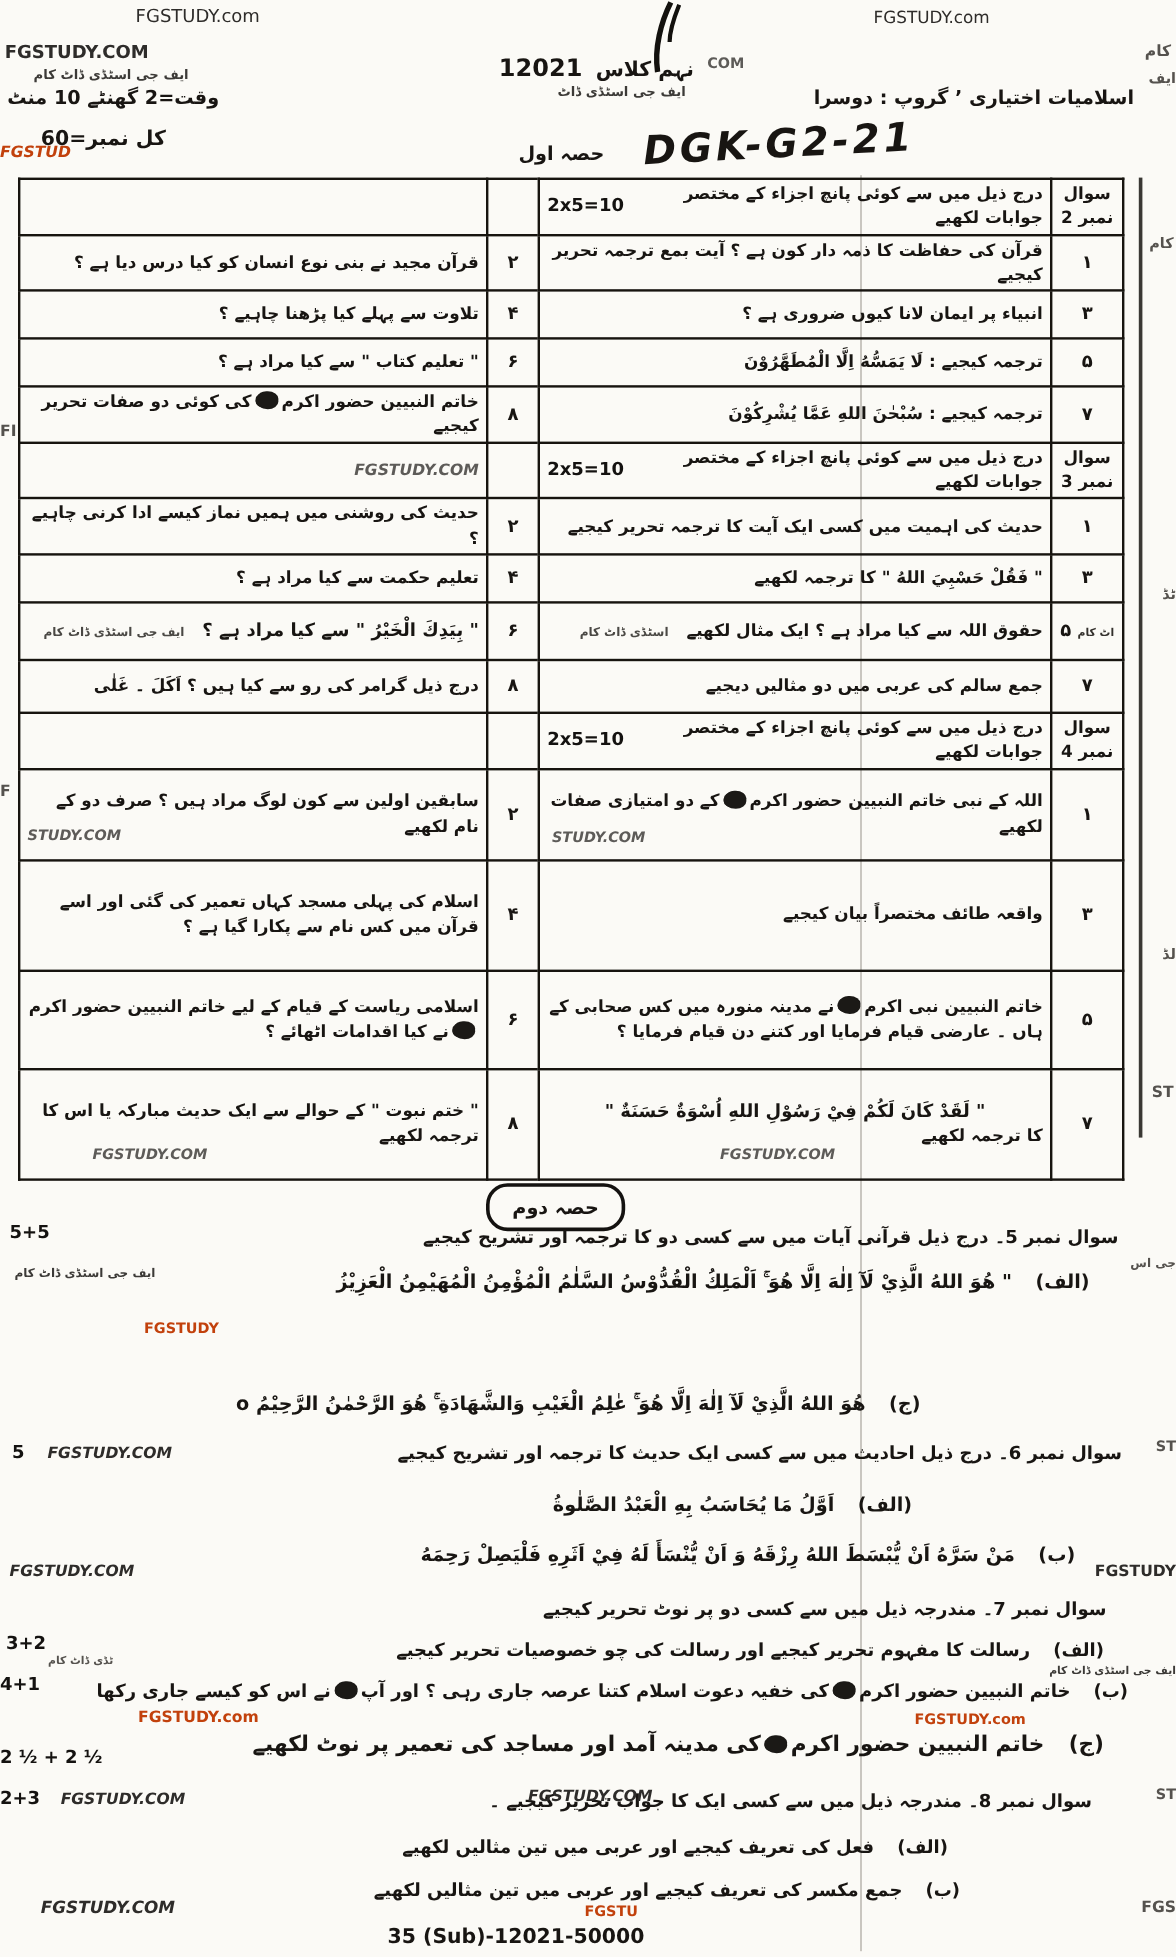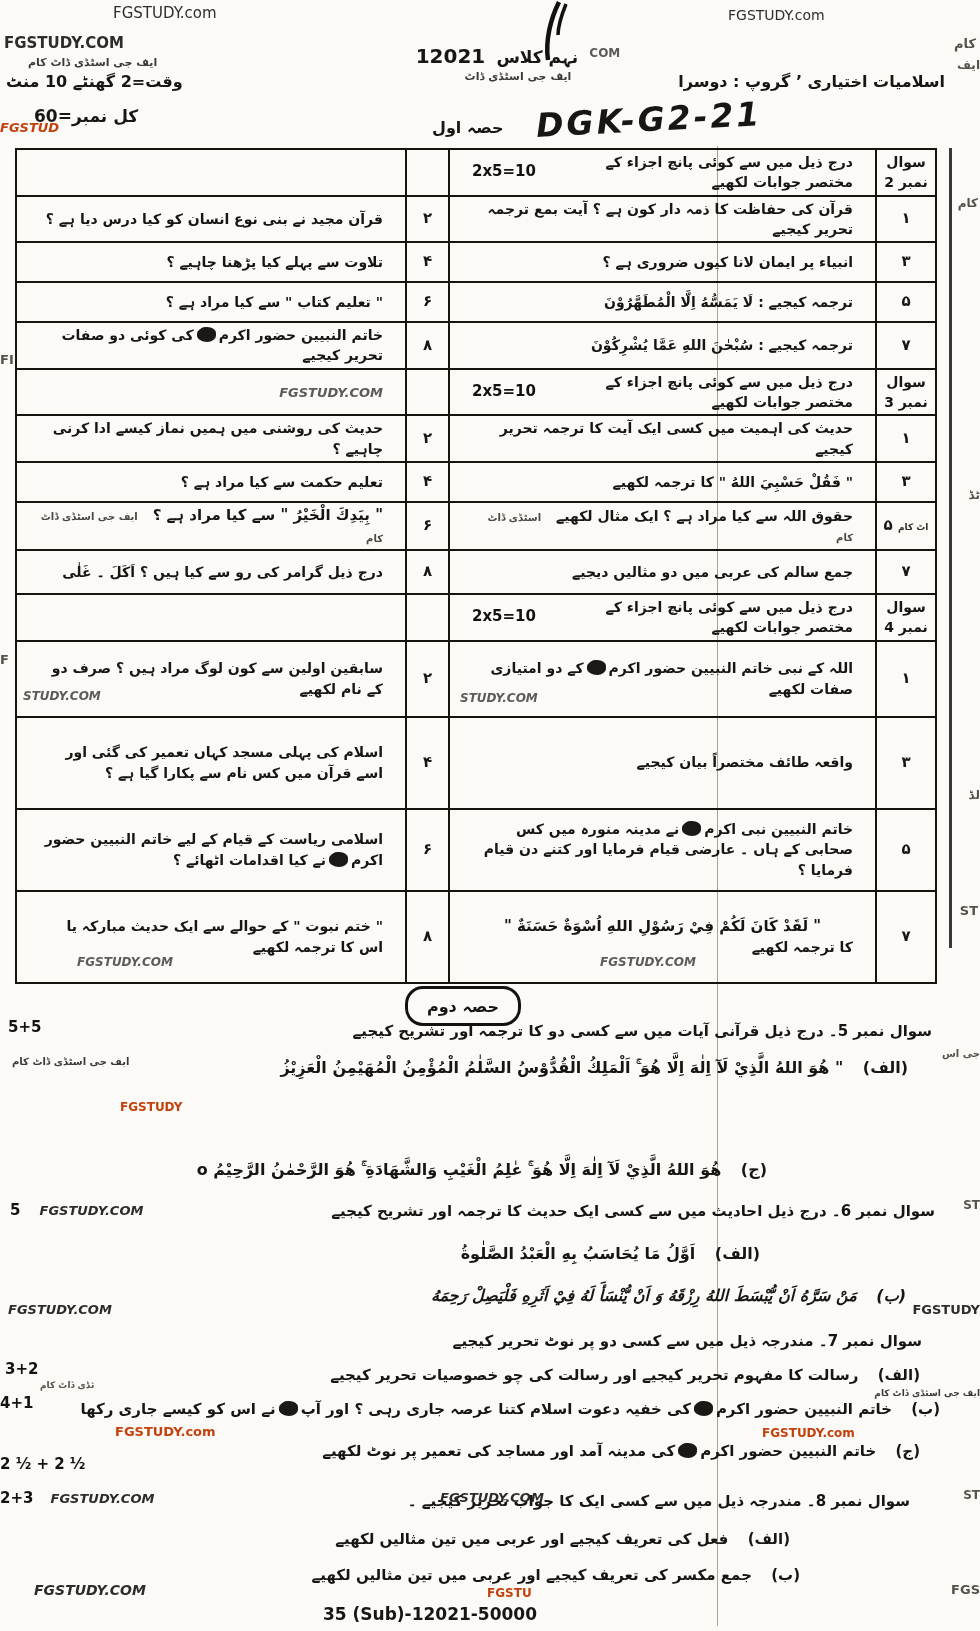--- a/index.html
+++ b/index.html
@@ -12,21 +12,21 @@
   .wm-dark{color:#2e2c2a;font-weight:bold;}
   .wm-gray{color:#5d5b58;font-weight:bold;}
   .wm-faint{color:#c2410c;font-weight:bold;}
   .wm-urdu{color:#3c3a37;font-weight:bold;}
   .frag{color:#55524e;font-weight:bold;}
   
   .secbox{border:3px solid #141210;border-radius:18px;text-align:center;
           font-weight:bold;direction:rtl;display:flex;align-items:center;justify-content:center;}
   
   .qtable{border-collapse:collapse;table-layout:fixed;width:920px;direction:rtl;}
-  .qtable td{border:2.4px solid #17140f;vertical-align:middle;padding:2px 22px;
+  .qtable td{border:2.4px solid #17140f;vertical-align:middle;padding:2px 6px;
              font-weight:bold;font-size:14px;line-height:1.45;overflow:hidden;}
   .qtable td.num{text-align:center;font-size:15px;padding:2px 2px;}
   .qtable td.qhead{text-align:center;font-size:14px;}
   .qtable td.qtext{text-align:right;position:relative;}
   .qtable td.instr{position:relative;}
   .instr-flex{display:flex;direction:rtl;justify-content:center;align-items:center;gap:26px;}
   .verse{font-size:15px;}
   .h42{height:42px}.h40{height:40px}.h44{height:44px}.h48{height:48px}
   .h76{height:76px}.h92{height:92px}.h82{height:82px}.h92b{height:92px}
   .pbuh{display:inline-block;width:19px;height:14px;background:#1b1916;
@@ -265,21 +265,21 @@
     <span class="marks">5</span>
     <span class="wm-dark it" style="font-size:13px;margin-left:14px;">FGSTUDY.COM</span>
   </div>
   <div class="abs frag" style="right:0;top:1198px;font-size:12px;">ST</div>
 
   <div class="ln arab" style="right:220px;top:1244px;">
     <span class="itm-label">(الف)</span>
     <span>اَوَّلُ مَا يُحَاسَبُ بِهِ الْعَبْدُ الصَّلٰوةُ</span>
   </div>
 
-  <div class="ln arab" style="right:74px;top:1286px;font-style:italic;">
+  <div class="ln arab" style="right:84px;top:1286px;">
     <span class="itm-label">(ب)</span>
     <span>مَنْ سَرَّهُ اَنْ يُّبْسَطَ اللهُ رِزْقَهُ وَ اَنْ يُّنْسَأَ لَهُ فِيْ اَثَرِهِ فَلْيَصِلْ رَحِمَهُ</span>
   </div>
   <div class="abs wm-dark it" style="left:8px;top:1302px;font-size:13px;">FGSTUDY.COM</div>
   <div class="abs wm-dark" style="right:0;top:1302px;font-size:13px;">FGSTUDY</div>
 
   <div class="ln qhead2" style="right:58px;top:1332px;">سوال نمبر 7۔ مندرجہ ذیل میں سے کسی دو پر نوٹ تحریر کیجیے</div>
 
   <div class="ln" style="right:60px;top:1366px;font-size:15px;font-weight:bold;">
     <span class="itm-label">(الف)</span>
@@ -290,21 +290,21 @@
   <div class="ln" style="right:40px;top:1400px;font-size:15px;font-weight:bold;">
     <span class="itm-label">(ب)</span>
     <span>خاتم النبیین حضور اکرم</span><span class="pbuh"></span><span>کی خفیہ دعوت اسلام کتنا عرصہ جاری رہی ؟ اور آپ</span><span class="pbuh"></span><span>نے اس کو کیسے جاری رکھا</span>
   </div>
   <div class="abs marks" style="left:0;top:1394px;">4+1</div>
   <div class="abs rtl wm-urdu" style="right:0;top:1388px;font-size:9px;">ایف جی اسٹڈی ڈاٹ کام</div>
   <div class="abs rtl frag" style="left:40px;top:1380px;font-size:9px;">ٹڈی ڈاٹ کام</div>
   <div class="abs wm-faint" style="left:115px;top:1424px;font-size:13px;">FGSTUDY.com</div>
   <div class="abs wm-faint" style="left:762px;top:1426px;font-size:12px;">FGSTUDY.com</div>
 
-  <div class="ln" style="right:60px;top:1442px;font-size:15px;font-weight:bold;text-align:right;">
+  <div class="ln" style="right:60px;top:1442px;font-size:18px;font-weight:bold;text-align:right;">
     <span class="itm-label">(ج)</span>
     <span>خاتم النبیین حضور اکرم</span><span class="pbuh"></span><span>کی مدینہ آمد اور مساجد کی تعمیر پر نوٹ لکھیے</span>
   </div>
   <div class="abs marks" style="left:0;top:1438px;margin-top:17px;">2 ½ + 2 ½</div>
 
   <div class="ln qhead2" style="right:70px;top:1492px;">سوال نمبر 8۔ مندرجہ ذیل میں سے کسی ایک کا جواب تحریر کیجیے ۔</div>
   <div class="abs" style="left:0;top:1488px;">
     <span class="marks">2+3</span>
     <span class="wm-dark it" style="font-size:13px;margin-left:12px;">FGSTUDY.COM</span>
   </div>

